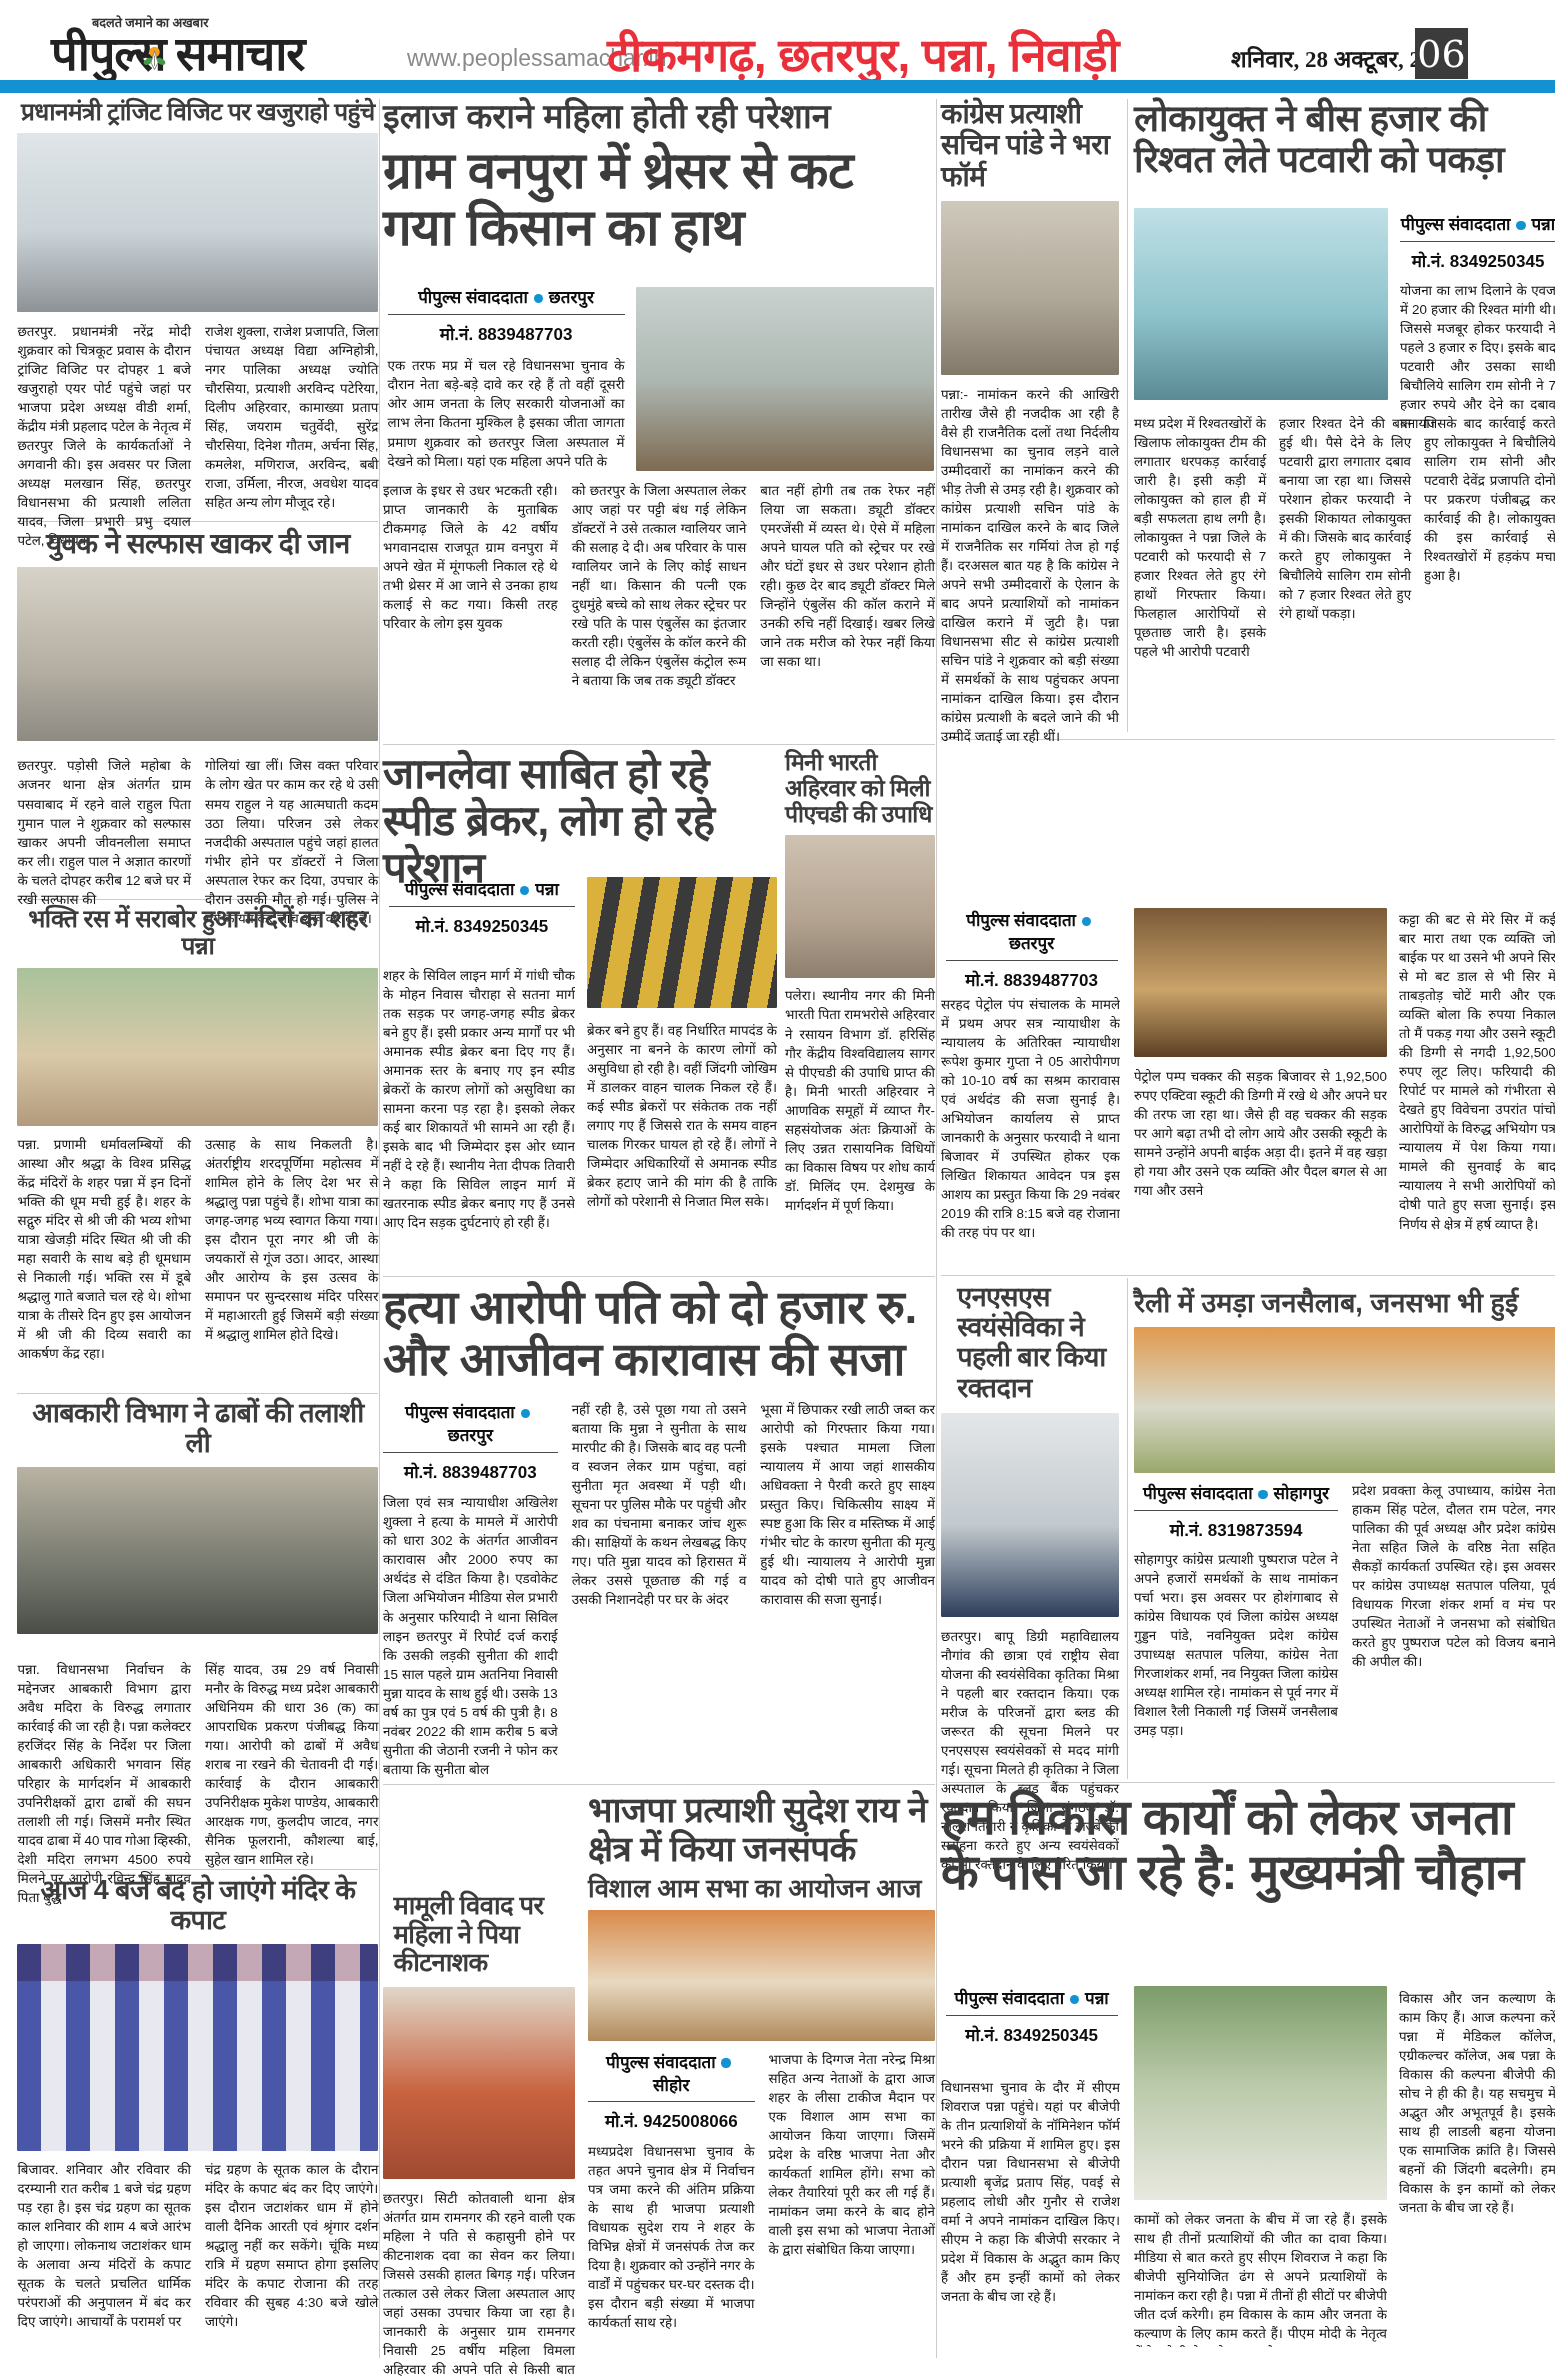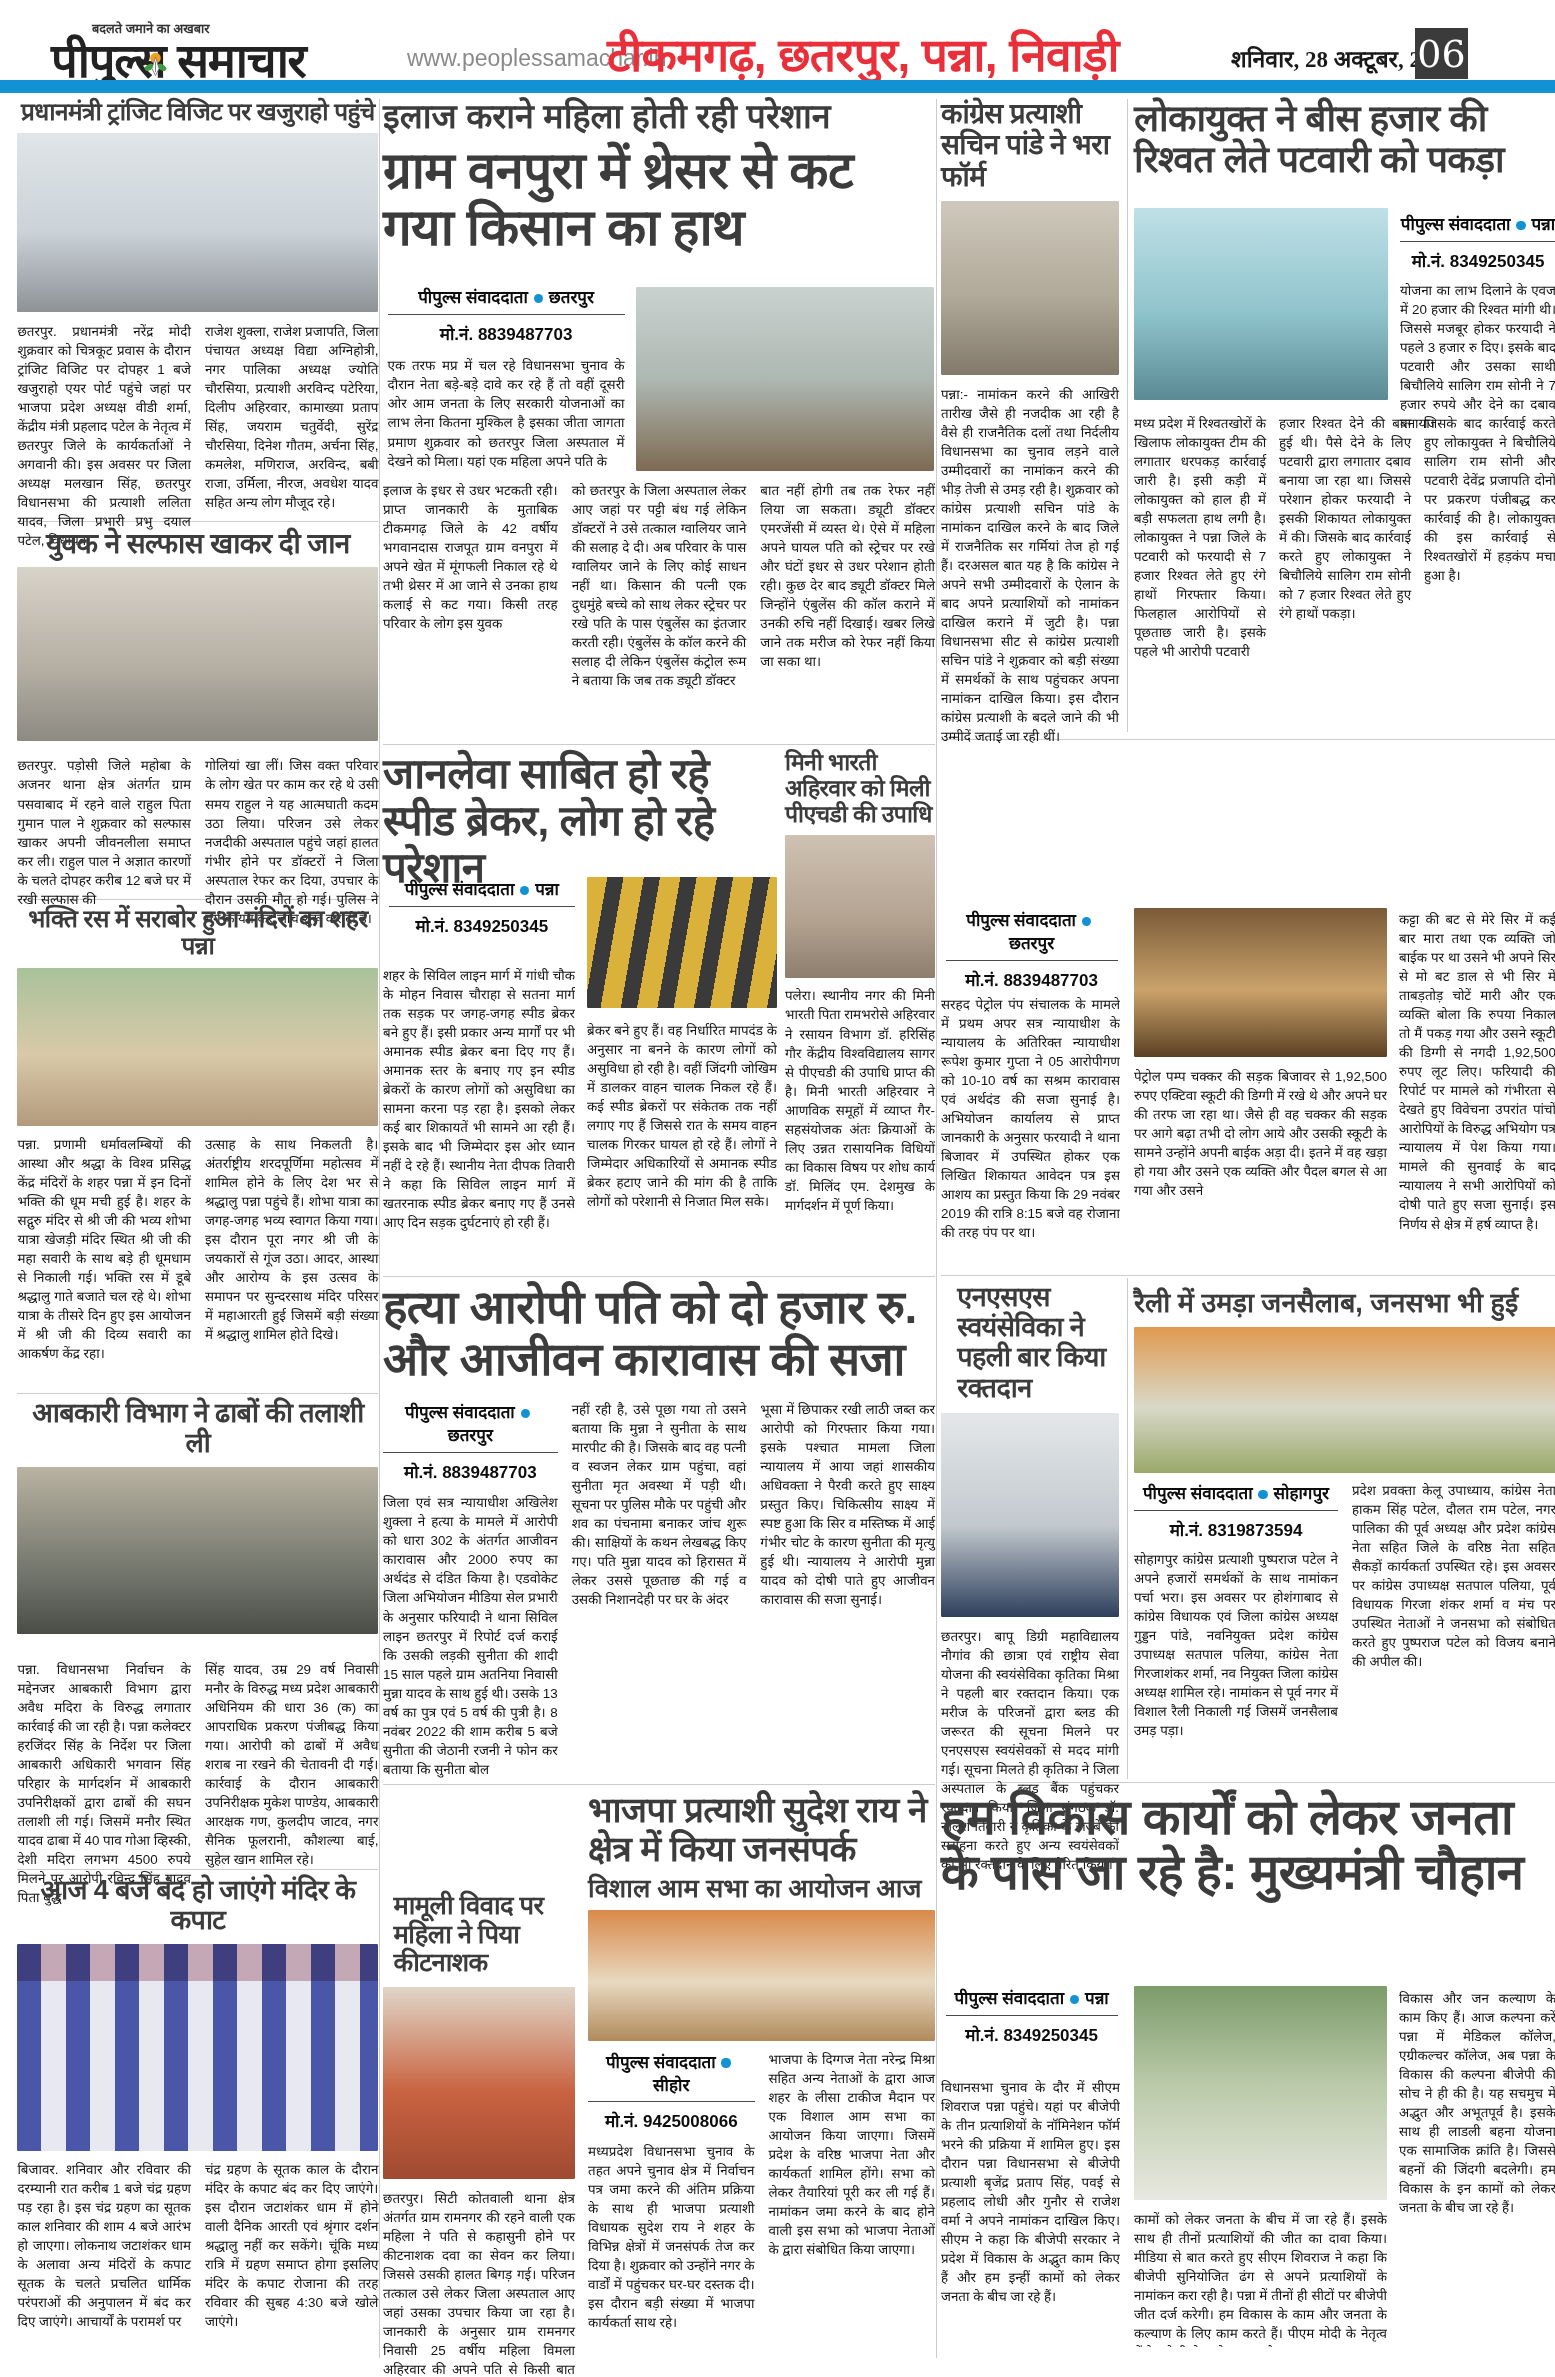--- a/index.html
+++ b/index.html
@@ -29,21 +29,21 @@
            font-size:38px;display:flex;align-items:center;justify-content:center;}
   .bluebar{background:#1292d3;}
   .subhead{font-weight:800;color:#3c3c3c;line-height:1.1;margin:0;}
 </style>
 </head>
 <body>
 
 <div class="page">
 
   <header class="abs" style="left:0;top:0;width:1555px;height:81px;">
-    <div class="abs" style="left:51px;top:19px;">
+    <div class="abs" style="left:51px;top:13px;font-family:Liberation Serif, serif;">
       <div class="masthead-tagline" style="margin-left:41px;">बदलते जमाने का अखबार</div>
       <div style="display:flex;align-items:center;gap:4.6px;">
         <span class="masthead-title">पीपुल्स समाचार</span>
         <span style="display:inline-block;margin-left:-168px;margin-top:10.5px;">
           <svg width="27" height="27" viewBox="0 0 46 46">
             <circle cx="23" cy="12" r="9" fill="#f59f1d"></circle>
             <ellipse cx="12" cy="28" rx="8" ry="5" fill="#3f9b3f" transform="rotate(-30 12 28)"></ellipse>
             <ellipse cx="34" cy="28" rx="8" ry="5" fill="#3f9b3f" transform="rotate(30 34 28)"></ellipse>
             <path d="M23 10 L29 30 L23 42 L17 30 Z" fill="#fff" stroke="#777" stroke-width="1.5"></path>
             <line x1="23" y1="18" x2="23" y2="36" stroke="#777" stroke-width="1.5"></line>

